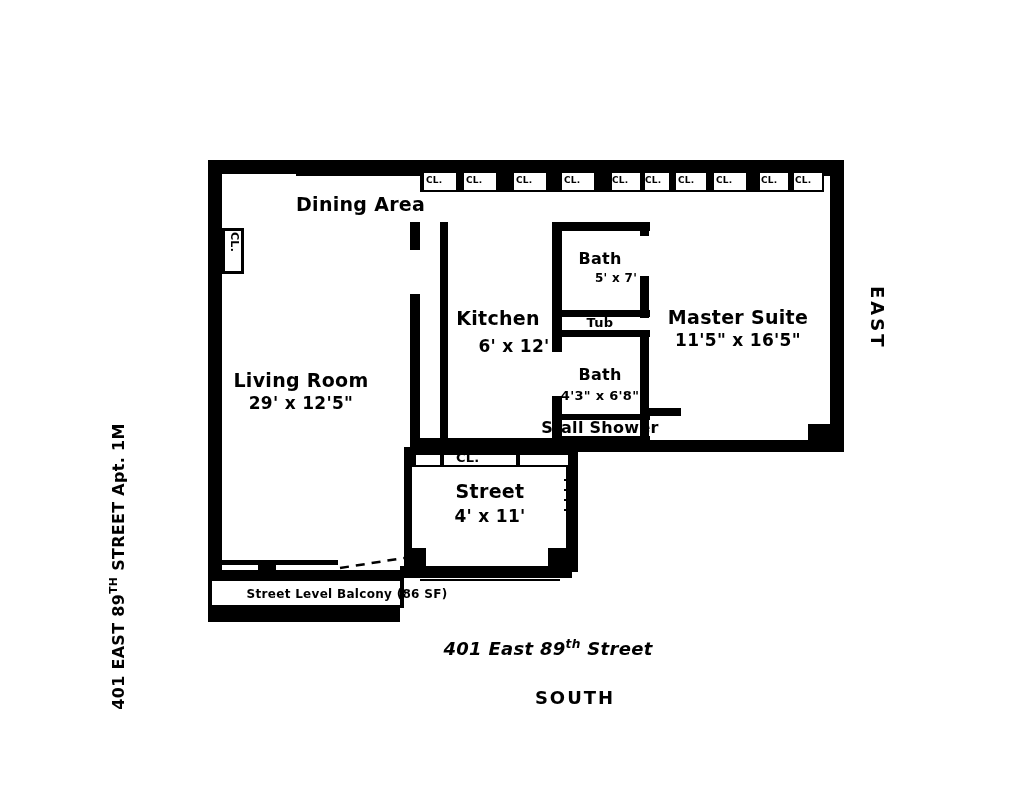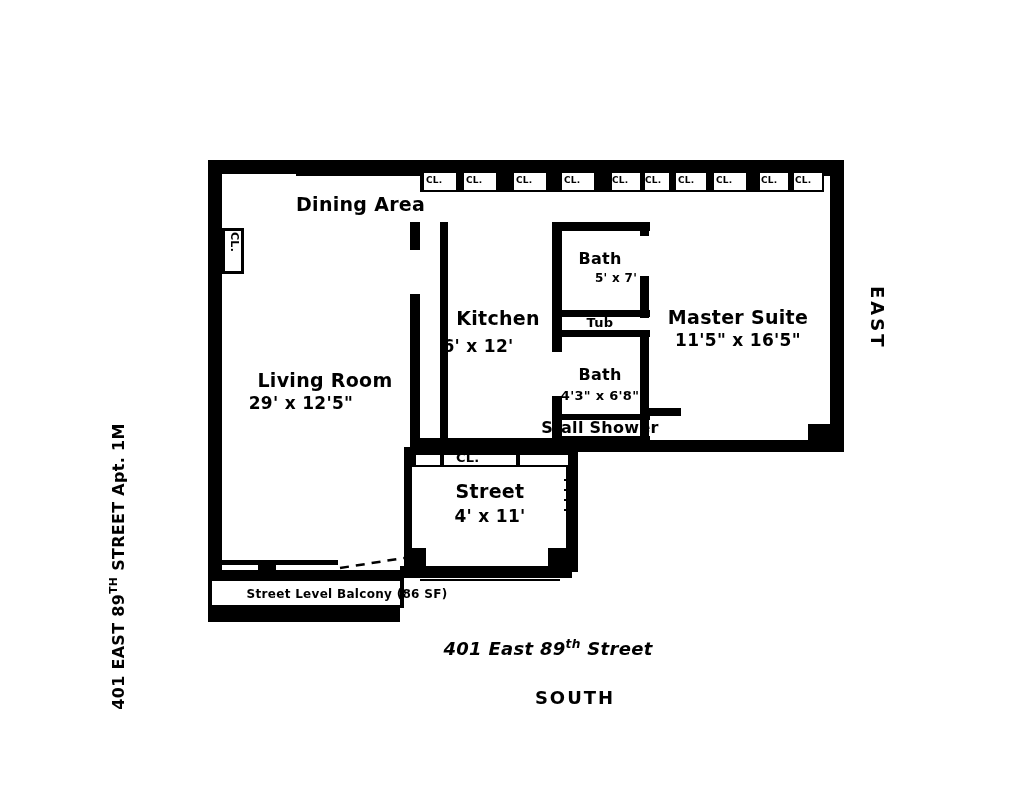--- a/index.html
+++ b/index.html
@@ -158,25 +158,25 @@
 
   <g fill="#000000">
     <rect x="808" y="424" width="26" height="20"></rect>
     <rect x="548" y="548" width="22" height="20"></rect>
     <rect x="404" y="548" width="22" height="20"></rect>
   </g>
 </svg>
 
 <div class="lbl room-name" style="left:296px; top:194px;">Dining Area</div>
 
-<div class="lbl room-name center" style="left:301px; top:370px;margin-left:24px;">Living Room</div>
+<div class="lbl room-name center" style="left:301px; top:370px;">Living Room</div>
 <div class="lbl room-dim center" style="left:301px; top:394px;">29' x 12'5"</div>
 
 <div class="lbl room-name center" style="left:498px; top:308px;">Kitchen</div>
-<div class="lbl room-dim center" style="left:478px; top:337px;">6' x 12'</div>
+<div class="lbl room-dim center" style="left:514px; top:337px;">6' x 12'</div>
 
 <div class="lbl small-name center" style="left:600px; top:250px;">Bath</div>
 <div class="lbl small-dim center" style="left:616px; top:272px; font-size:12px;">5' x 7'</div>
 
 <div class="lbl tiny center" style="left:600px; top:316px; font-size:13px;text-align:center;">Tub</div>
 
 <div class="lbl small-name center" style="left:600px; top:366px;">Bath</div>
 <div class="lbl small-dim center" style="left:600px; top:389px;">4'3" x 6'8"</div>
 
 <div class="lbl tiny center" style="left:600px; top:419px; font-size:16px;">Stall Shower</div>

